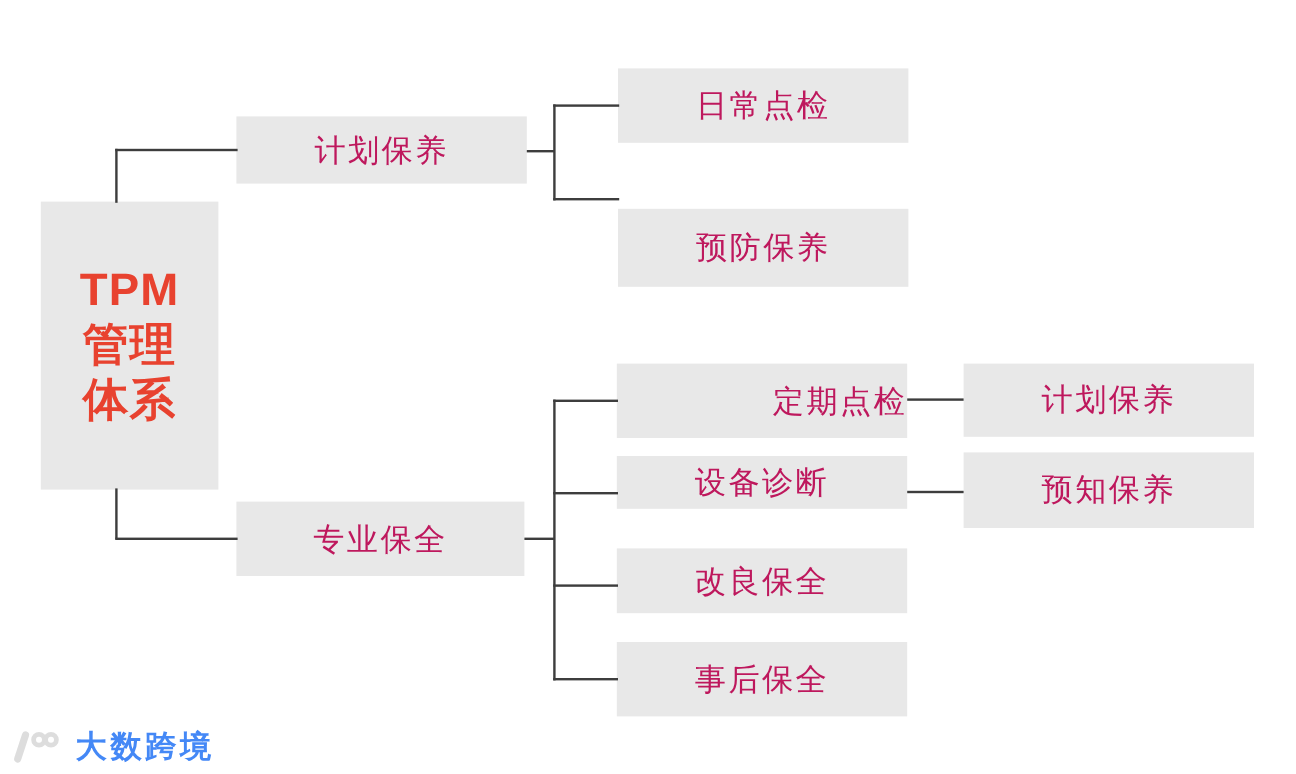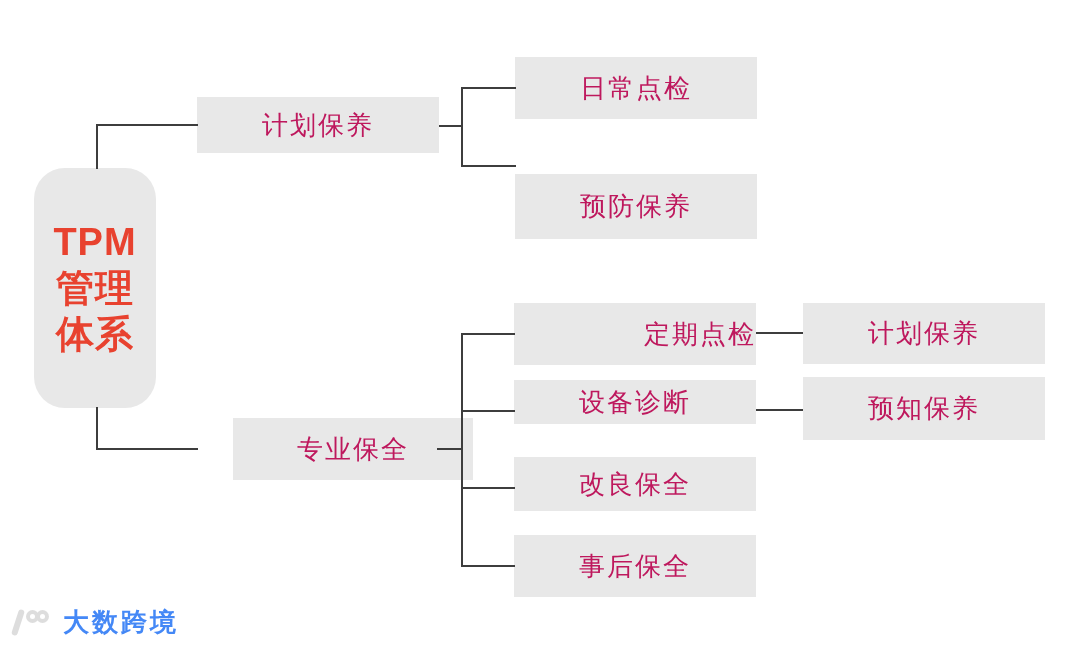--- a/index.html
+++ b/index.html
@@ -6,28 +6,28 @@
   body{
     width:1080px;height:645px;position:relative;background:#ffffff;
     font-family:"Liberation Sans","DejaVu Sans",sans-serif;overflow:hidden;
   }
   .node{
     position:absolute;background:#e8e8e8;color:#be185d;
     display:flex;align-items:center;justify-content:center;
     font-size:26px;letter-spacing:2px;white-space:nowrap;
   }
   .root-node{
-    position:absolute;left:34px;top:168px;width:122px;height:240px;
+    position:absolute;left:34px;top:168px;width:148px;height:240px;
     background:#e8e8e8;color:#e8422f;font-weight:bold;font-size:38px;
     display:flex;flex-direction:column;align-items:center;justify-content:center;
-    line-height:46px;letter-spacing:1px;text-align:center;border-radius:31px;
+    line-height:46px;letter-spacing:1px;text-align:center;
   }
   
   .n-autonomous{left:197px;top:97px;width:242px;height:56px;}
-  .n-professional{left:197px;top:418px;width:240px;height:62px;margin-left:36px;}
+  .n-professional{left:197px;top:418px;width:240px;height:62px;}
   
   .n-daily{left:515px;top:57px;width:242px;height:62px;}
   .n-preventive{left:515px;top:134px;width:242px;height:65px;margin-top:40px;}
   
   .n-periodic{left:514px;top:303px;width:242px;height:62px;justify-content:flex-end;}
   .n-diagnosis{left:514px;top:380px;width:242px;height:44px;}
   .n-corrective{left:514px;top:457px;width:242px;height:54px;}
   .n-breakdown{left:514px;top:535px;width:242px;height:62px;}
   
   .n-planned{left:803px;top:303px;width:242px;height:61px;}

